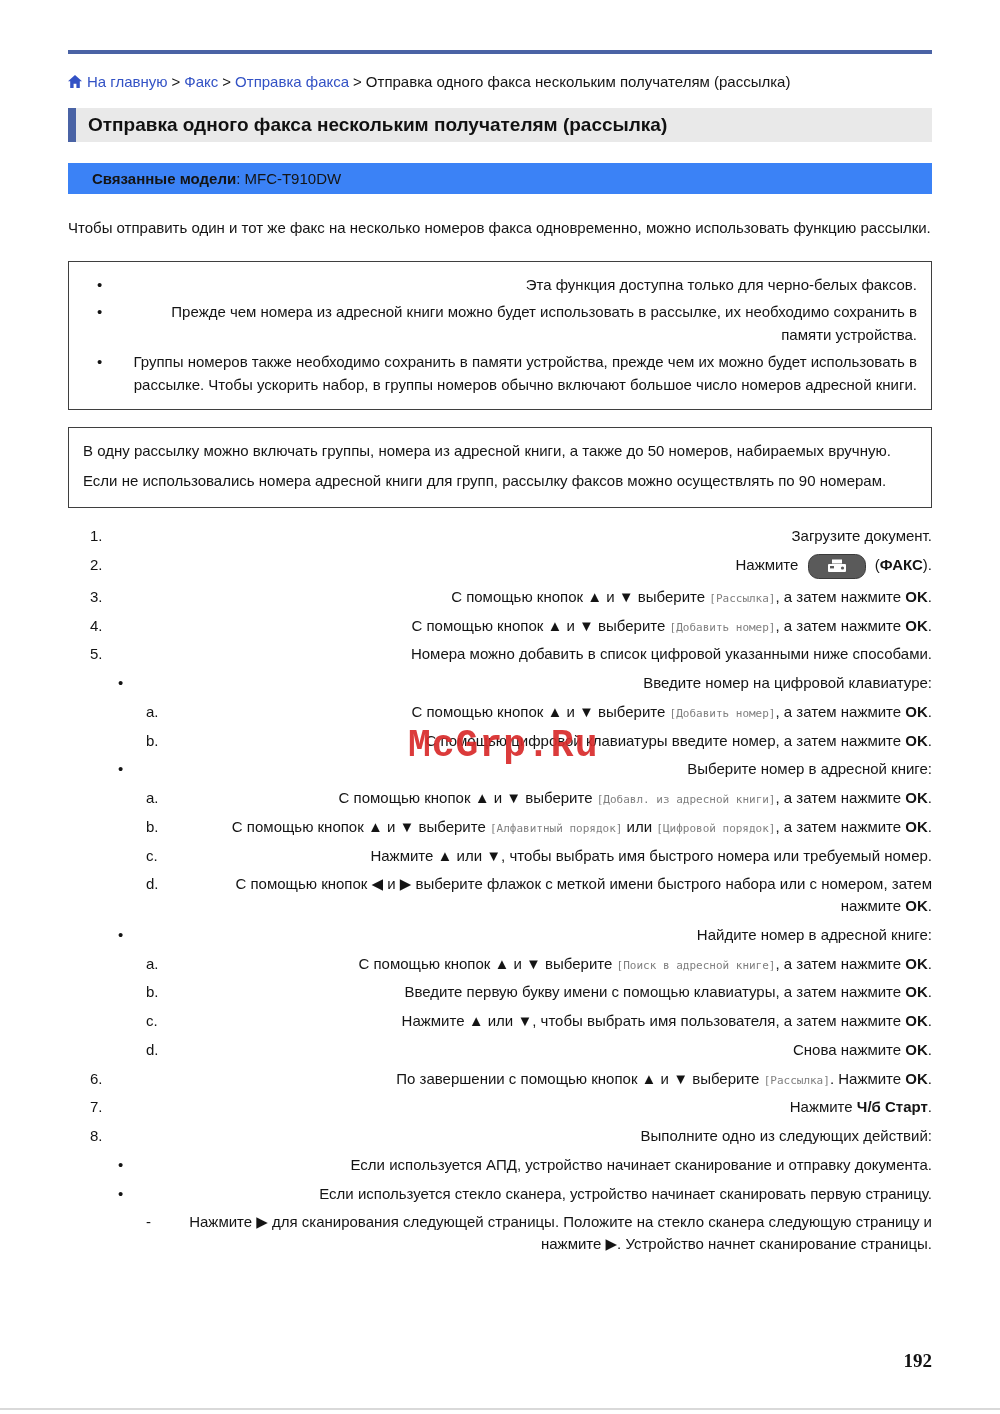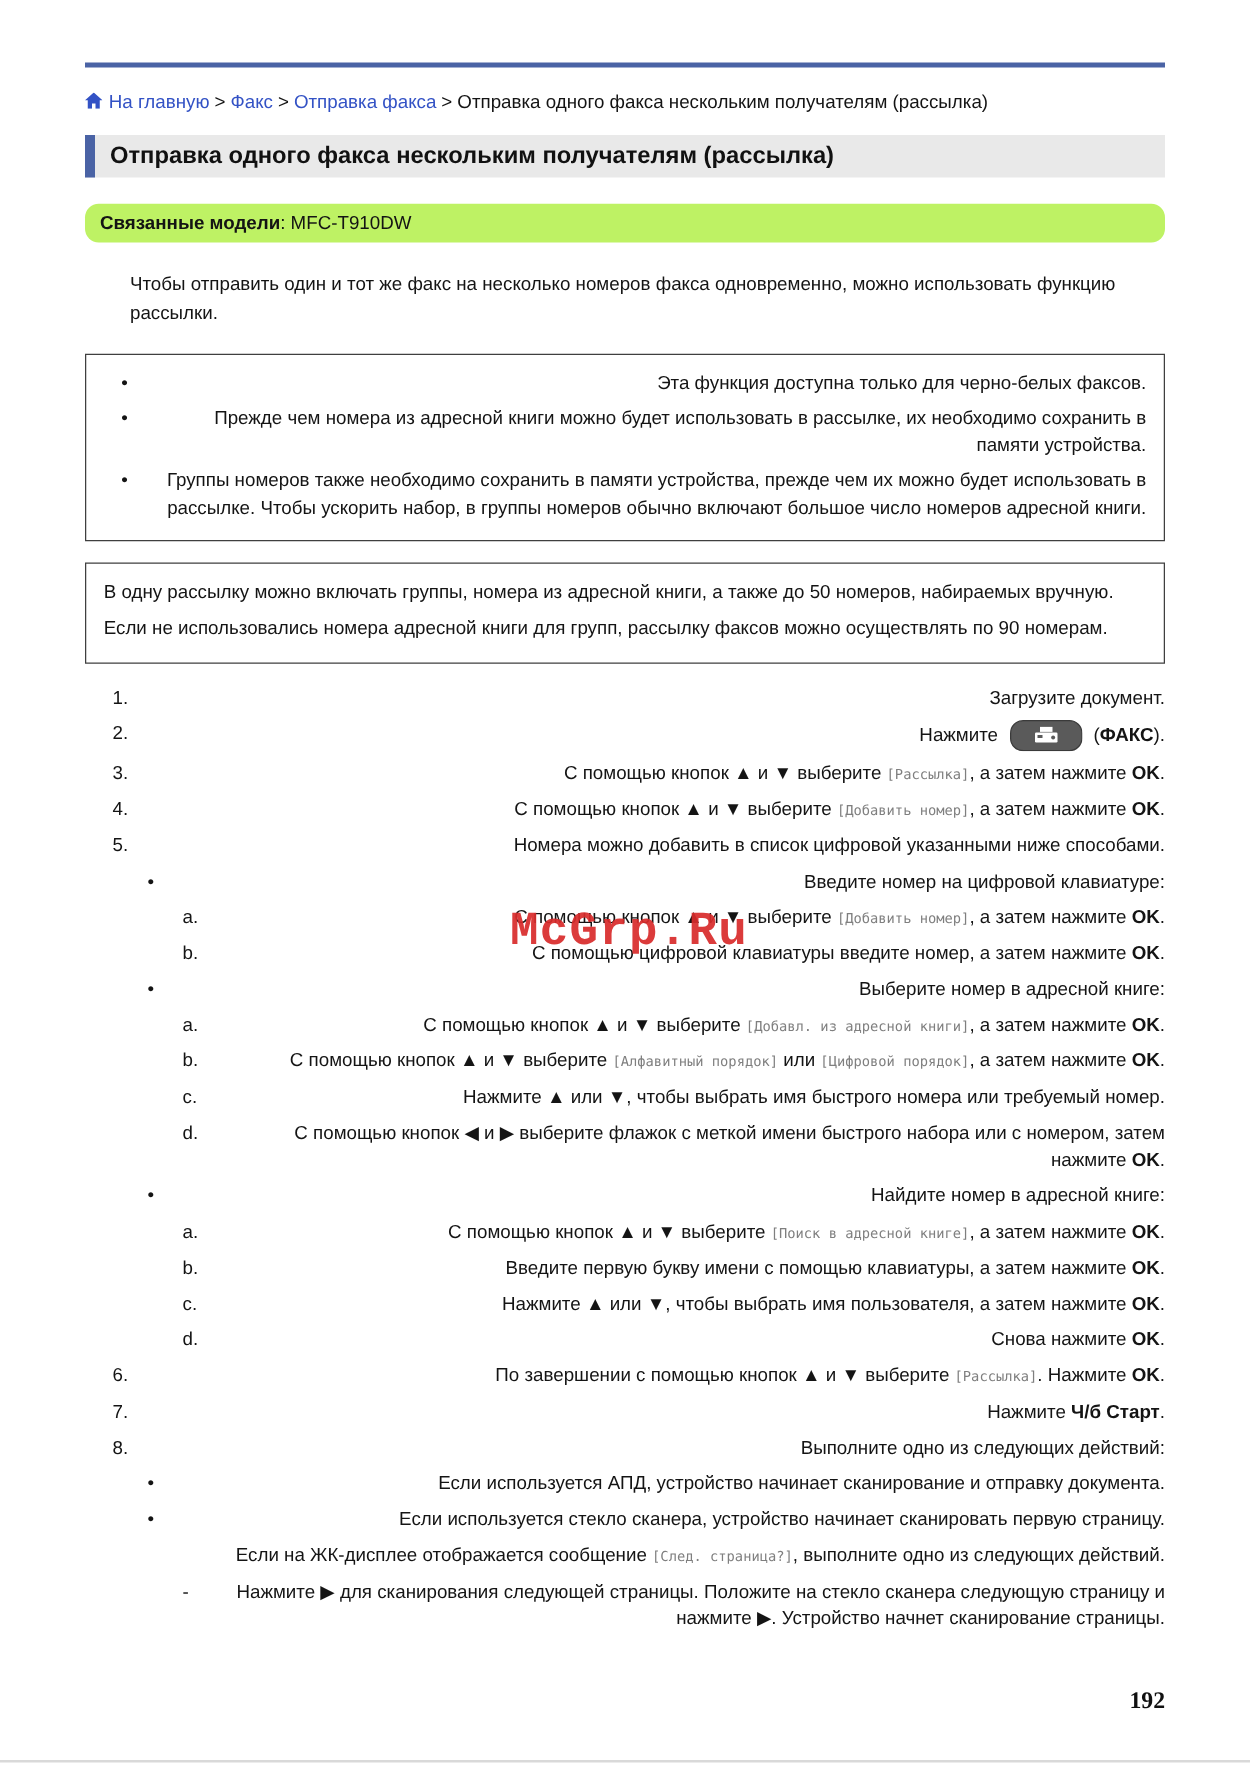--- a/index.html
+++ b/index.html
@@ -12,23 +12,23 @@
   .top-rule { height:4px; background:var(--accent,#4a63a5); margin-bottom:17px; }
   .breadcrumb { font-size:15px; margin-bottom:15px; line-height:1.4; }
   .bc-link { color:var(--link,#3352c5); cursor:pointer; }
   .bc-current { color:#141414; }
   .bc-sep { color:#141414; margin:0 4px; }
   .bc-home { display:inline-block; color:var(--link,#3352c5); margin-right:5px; vertical-align:-1px; }
   .title-bar {
     background:#e9e9e9; border-left:8px solid var(--accent,#4a63a5);
     font-size:19px; font-weight:bold; padding:6px 12px; margin-bottom:21px; color:#111;
   }
-  .models { background:#bef264; padding:7px 12px; margin-bottom:23px;border-radius:11px; }
+  .models { background:#3b82f6; padding:7px 24px; margin-bottom:23px; }
   .bold { font-weight:bold; }
-  .intro { line-height:1.5; margin-bottom:21px;margin-left:36px; }
+  .intro { line-height:1.5; margin-bottom:21px; }
   .note-box { border:1px solid #3f3f3f; padding:12px 14px 8px 14px; margin-bottom:17px; line-height:1.5; }
   .box-para { margin-bottom:7px; }
   .code { font-family:"DejaVu Sans Mono", monospace; font-size:11px; color:var(--code,#7f7f7f); }
   .steps { line-height:1.45; }
   .li { display:flex; margin-bottom:7px; }
   .li .marker { flex:0 0 28px; }
   .lvl0 { margin-left:22px; }
   .lvl1 { margin-left:50px; }
   .lvl2 { margin-left:78px; }
   .note-box .lvl0 { margin-left:14px; }
@@ -177,24 +177,20 @@
         <span class="li-body"><span>Выполните одно из следующих действий:</span></span>
       </div>
       <div class="li lvl1">
         <span class="marker">•</span>
         <span class="li-body"><span>Если используется АПД, устройство начинает сканирование и отправку документа.</span></span>
       </div>
       <div class="li lvl1">
         <span class="marker">•</span>
         <span class="li-body"><span>Если используется стекло сканера, устройство начинает сканировать первую страницу.</span></span>
       </div>
-      <div class="li lvl1">
-        <span class="marker"></span>
-        <span class="li-body"><span>Если на ЖК-дисплее отображается сообщение </span><span class="code">[След. страница?]</span><span>, выполните одно из следующих действий.</span></span>
-      </div>
       <div class="li lvl2">
         <span class="marker">-</span>
         <span class="li-body"><span>Нажмите ▶ для сканирования следующей страницы. Положите на стекло сканера следующую страницу и нажмите ▶. Устройство начнет сканирование страницы.</span></span>
       </div>
     </div>
 </div>
 
 <div class="watermark">McGrp.Ru</div>
 <div class="page-number">192</div>
 <div class="bottom-rule"></div>

